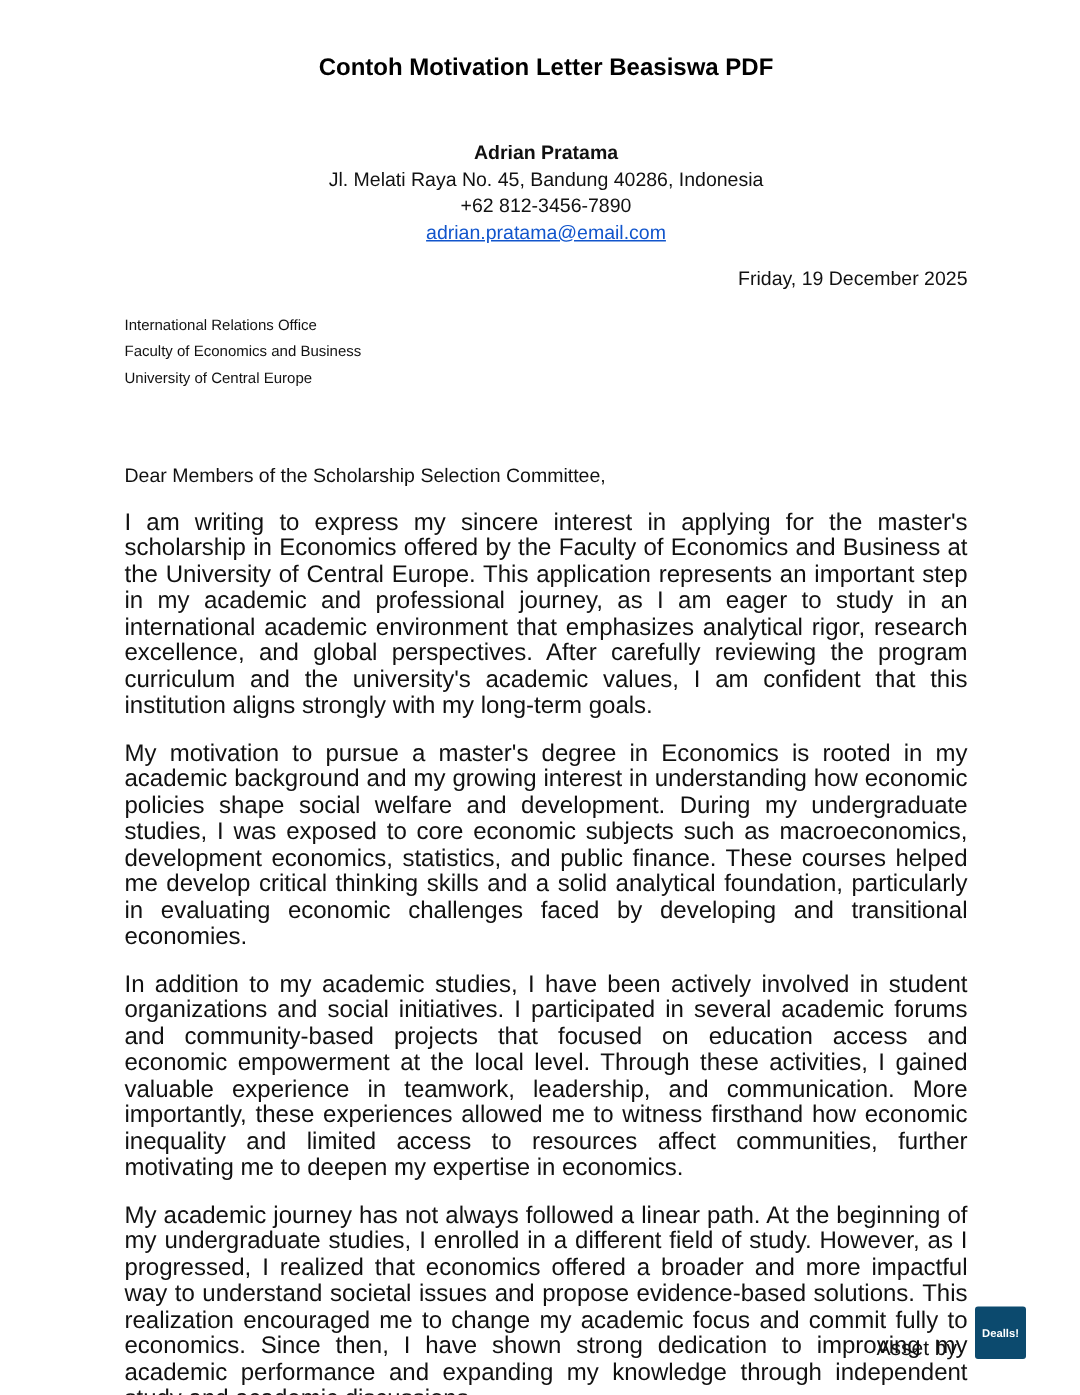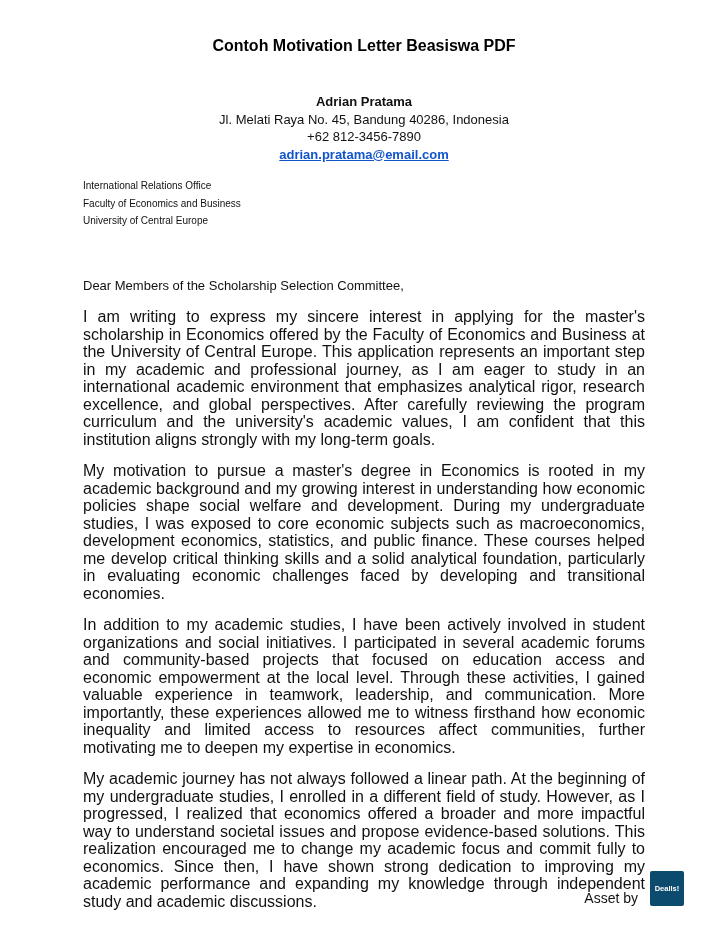--- a/index.html
+++ b/index.html
@@ -32,21 +32,20 @@
     line-height: 17.5px;
     text-align: center;
   }
   .sender-name {
     font-weight: bold;
   }
   .email-link {
     color: #1155CC;
     text-decoration: underline;
     display: inline-block;
-    font-weight: bold;
   }
   .date-line {
     margin-top: 14px;
     font-size: 13px;
     line-height: 17.5px;
     text-align: right;
   }
   .recipient-block {
     margin-top: 14px;
     font-size: 10px;
@@ -98,20 +97,21 @@
 
   <div class="sender-block">
     <div class="sender-name">Adrian Pratama</div>
     <div>Jl. Melati Raya No. 45, Bandung 40286, Indonesia</div>
     <div>+62 812-3456-7890</div>
     <div>
       <a href="#" class="email-link">adrian.pratama@email.com</a>
     </div>
   </div>
 
+  <div class="date-line">Friday, 19 December 2025</div>
 
   <div class="recipient-block">
     <div>International Relations Office</div>
     <div>Faculty of Economics and Business</div>
     <div>University of Central Europe</div>
   </div>
 
   <div class="salutation">Dear Members of the Scholarship Selection Committee,</div>
 
   <p class="para">I am writing to express my sincere interest in applying for the master's scholarship in Economics offered by the Faculty of Economics and Business at the University of Central Europe. This application represents an important step in my academic and professional journey, as I am eager to study in an international academic environment that emphasizes analytical rigor, research excellence, and global perspectives. After carefully reviewing the program curriculum and the university's academic values, I am confident that this institution aligns strongly with my long-term goals.</p>

